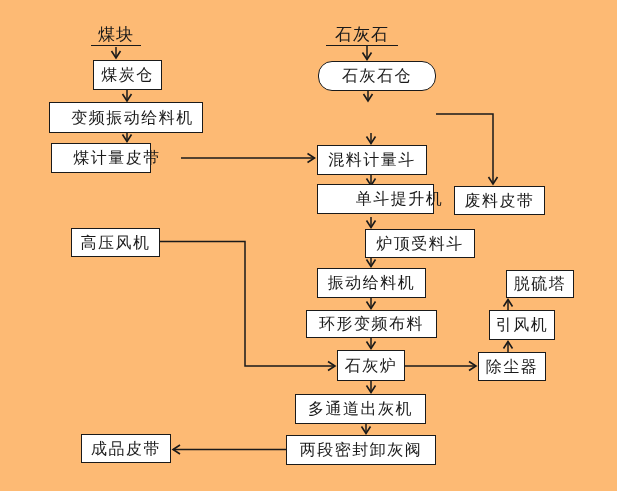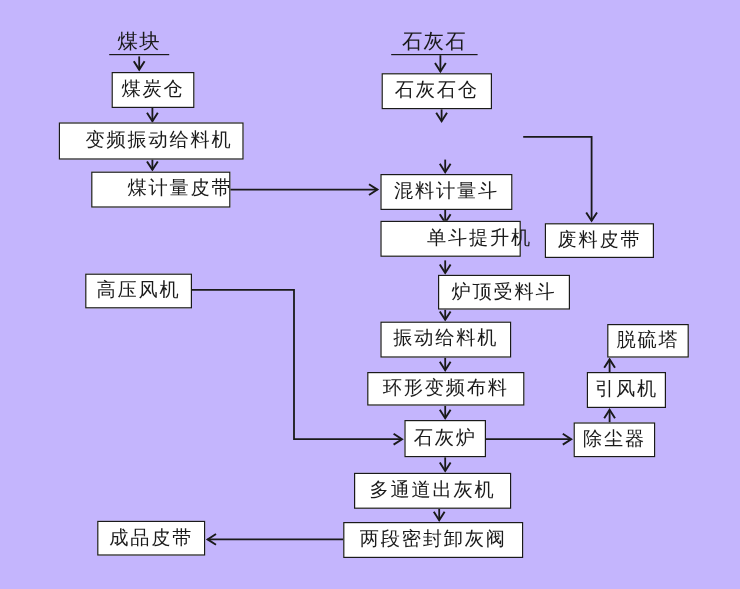--- a/index.html
+++ b/index.html
@@ -4,21 +4,21 @@
 <style>
   html, body {
     margin: 0;
     padding: 0;
     background: #ffffff;
   }
   .canvas {
     position: relative;
     width: 617px;
     height: 491px;
-    background: #c4b5fd;
+    background: #fdba74;
     font-family: Liberation Serif, serif;
     color: #1a1a1a;
     overflow: hidden;
   }
   .connectors {
     position: absolute;
     left: 0;
     top: 0;
     width: 617px;
     height: 491px;
@@ -107,23 +107,23 @@
   </svg>
 
   <div class="source-label" style="left:91px; top:23px; width:50px; height:23px;">煤块</div>
 
   <div class="source-label" style="left:326px; top:22px; width:72px; height:24px;">石灰石</div>
 
   <div class="node" style="left:93px; top:60px; width:69px; height:30px;">煤炭仓</div>
 
   <div class="node" style="left:49px; top:102px; width:154px; height:31px;padding-left:13px;">变频振动给料机</div>
 
-  <div class="node" style="left:76px; top:143px; width:116px; height:30px;padding-left:32px;">煤计量皮带</div>
+  <div class="node" style="left:51px; top:143px; width:100px; height:30px;padding-left:32px;">煤计量皮带</div>
 
-  <div class="node" style="left:318px; top:61px; width:92px; height:30px;">石灰石仓</div>
+  <div class="node" style="left:318px; top:61px; width:118px; height:30px;border-radius:14px;">石灰石仓</div>
 
 
   <div class="node" style="left:317px; top:145px; width:110px; height:30px;">混料计量斗</div>
 
   <div class="node" style="left:317px; top:184px; width:117px; height:30px;padding-left:48px;">单斗提升机</div>
 
   <div class="node" style="left:317px; top:229px; width:110px; height:29px;margin-left:48px;">炉顶受料斗</div>
 
   <div class="node" style="left:317px; top:268px; width:109px; height:30px;">振动给料机</div>
 

